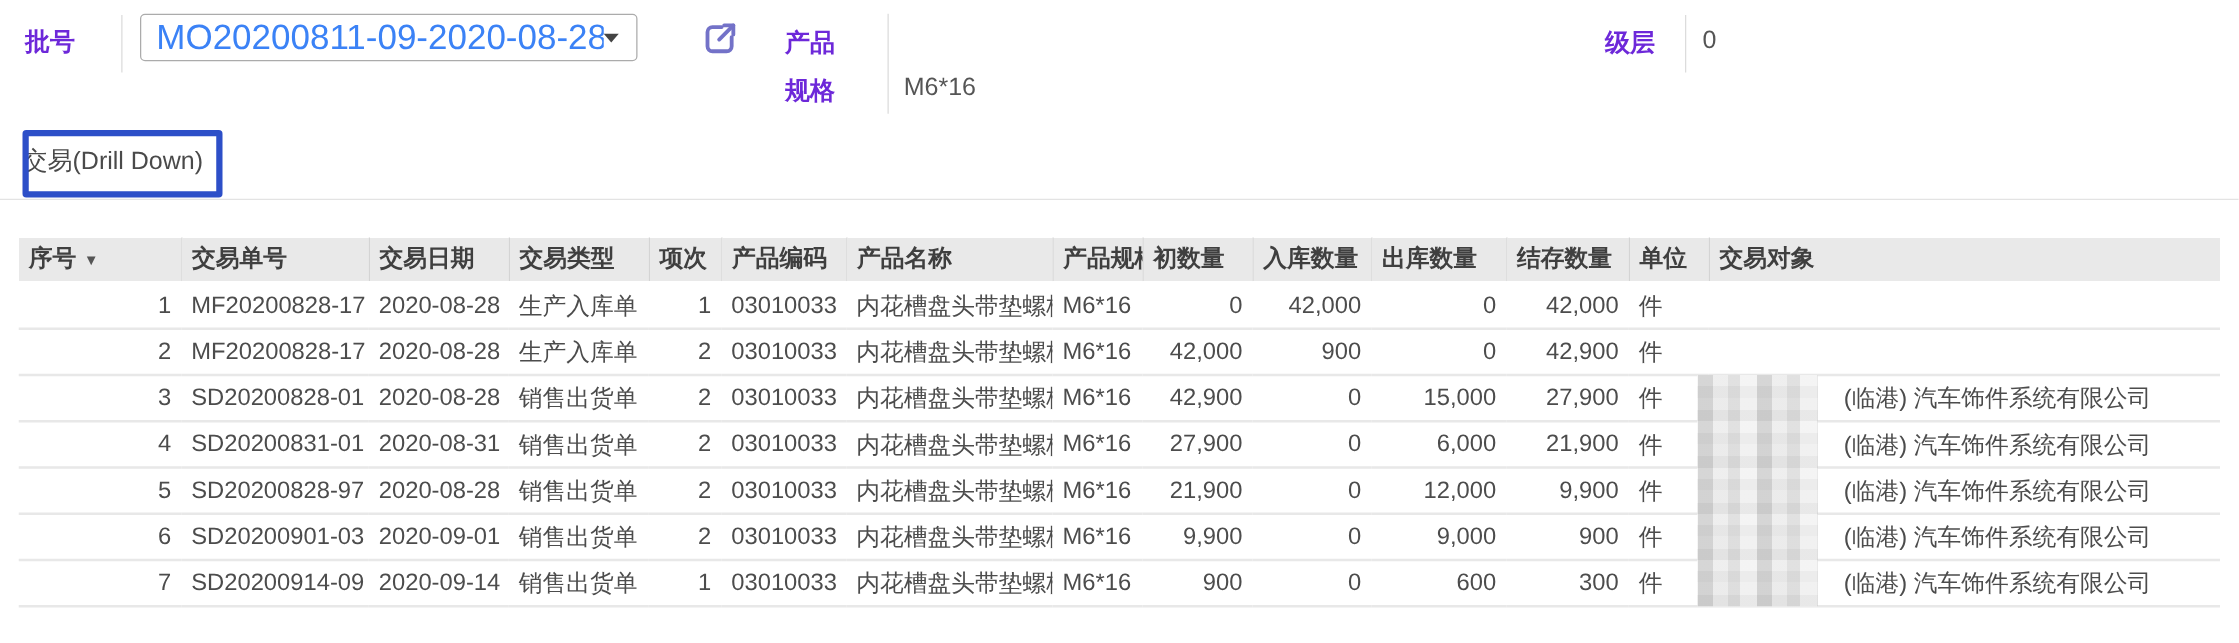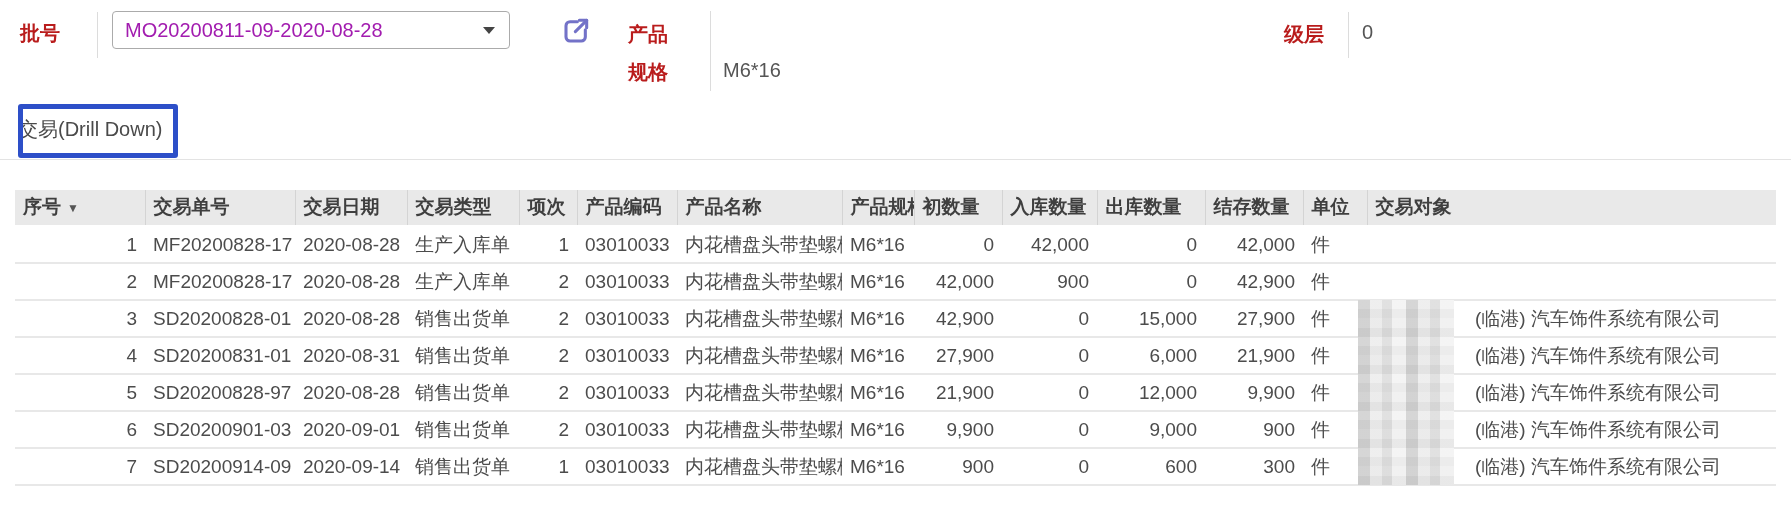--- a/index.html
+++ b/index.html
@@ -1,24 +1,24 @@
 <!DOCTYPE html>
 <html><head>
 <meta charset="utf-8">
 <style>
   * { margin:0; padding:0; box-sizing:border-box; }
   html,body { width:1791px; height:514px; background:#fff; overflow:hidden;
               font-family:"Liberation Sans","DejaVu Sans",sans-serif; }
   .top-bar { position:relative; width:100%; height:95px; background:#fff; }
-  .field-label { position:absolute; font-size:20px; font-weight:bold; color:#b91c1c; }
+  .field-label { position:absolute; font-size:20px; font-weight:bold; color:#6d28d9; }
   .field-sep { position:absolute; width:1px; background:#dcdcdc; }
   .batch-select { position:absolute; left:112px; top:11px; width:398px; height:38px;
     border:1px solid #ababab; border-radius:4px; background:#fff; cursor:pointer;
     display:flex; align-items:center; padding:0 14px 0 12px; }
-  .batch-select .sel-text { font-size:20px; color:#a21caf; flex:1; white-space:nowrap; overflow:hidden; }
+  .batch-select .sel-text { font-size:28px; color:#3b82f6; flex:1; white-space:nowrap; overflow:hidden; }
   .caret { width:0; height:0; border-left:6px solid transparent; border-right:6px solid transparent;
     border-top:7px solid #444; }
   .ext-icon { position:absolute; left:560px; top:15px; width:32px; height:32px; cursor:pointer; }
   .product-link { position:absolute; left:723px; top:21px; font-size:20px; color:#009688;
     text-decoration:none; cursor:pointer; white-space:nowrap; }
   .plain-value { position:absolute; font-size:20px; color:#555; white-space:nowrap; }
 
   .tabs-bar { position:relative; width:100%; height:65px; border-bottom:1px solid #e3e3e3; }
   .tab { position:absolute; top:9px; height:54px; line-height:50px; font-size:20px;
     cursor:pointer; white-space:nowrap; }

